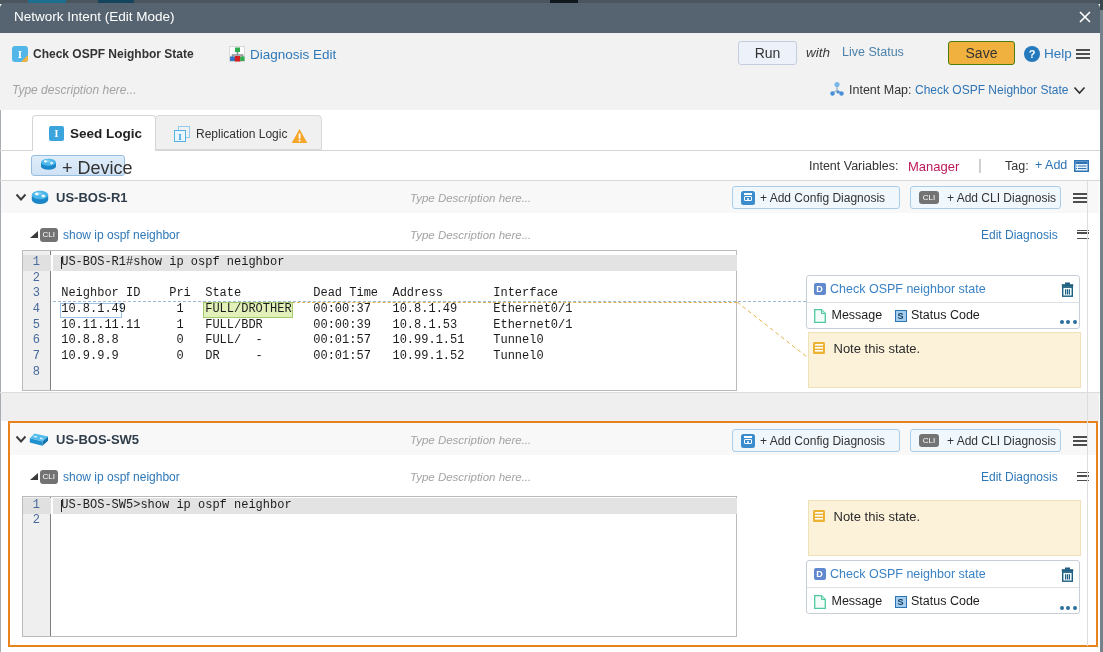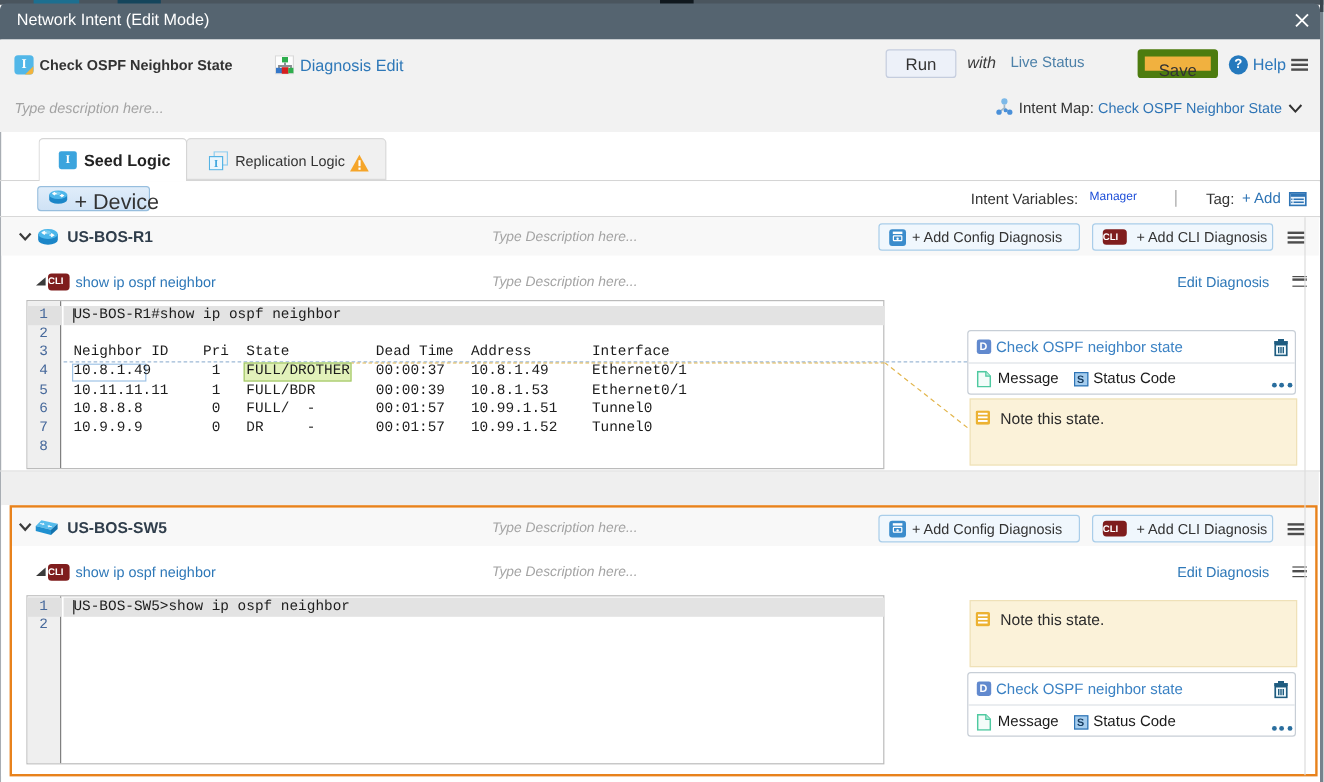--- a/index.html
+++ b/index.html
@@ -5,21 +5,21 @@
   * { margin:0; padding:0; box-sizing:border-box; }
   html,body { width:1103px; height:652px; overflow:hidden; background:#fdfdfd; font-family:"Liberation Sans",sans-serif; }
   .abs { position:absolute; }
   body { position:relative; }
   .ham { width:14px; height:10px; border-top:2px solid #4d4d4d; border-bottom:2px solid #4d4d4d; }
   .ham:before { content:""; display:block; margin-top:2px; height:2px; background:#4d4d4d; }
   .ham2 { width:12px; height:9px; border-top:1.8px solid #4d4d4d; border-bottom:1.8px solid #4d4d4d; }
   .ham2:before { content:""; display:block; margin-top:1.8px; height:1.8px; background:#4d4d4d; }
   .ital { font-style:italic; color:#a3a3a3; font-size:11.5px; }
   .blue { color:#2e78b8; }
-  .clibadge { background:#7f1d1d; border-radius:3px; color:#fff; font-weight:bold; font-size:9px; text-align:left; }
+  .clibadge { background:#737373; border-radius:3px; color:#fff; font-weight:normal; font-size:9px; text-align:center; }
   .btn2 { background:#f0f7fd; border:1px solid #a9cde9; border-radius:3px; font-size:13px; color:#333; }
   .mono { font-family:"Liberation Mono",monospace; font-size:12px; line-height:15.7px; color:#1c1c1c; white-space:pre; }
   .gutnum { font-family:"Liberation Mono",monospace; font-size:12px; line-height:15.7px; color:#47699b; text-align:right; }
   .card { background:#fff; border:1px solid #c7ced6; border-radius:3px; }
   .note { background:#fbf2d9; border:1px solid #efe1b8; }
   .noteicon { width:12.5px; height:12.5px; background:#ecb232; border-radius:1.5px;
      background-image:linear-gradient(#fff,#fff),linear-gradient(#fff,#fff),linear-gradient(#fff,#fff);
      background-size:8px 1.6px,8px 1.6px,8px 1.6px; background-position:2.2px 2.6px,2.2px 5.4px,2.2px 8.2px; background-repeat:no-repeat; }
   .dot { display:inline-block; width:4px; height:4px; border-radius:50%; background:#2a6e9e; margin-left:2.5px; }
   .tri { width:0; height:0; border-left:8px solid transparent; border-bottom:7px solid #3a3a3a; }
@@ -53,21 +53,21 @@
   <rect x="6" y="1.5" width="5" height="4.5" fill="#2eae4e"></rect>
   <path d="M8.5 6 V9 M3.5 12 V9 H13.5 V12" stroke="#8a8f94" stroke-width="1.6" fill="none"></path>
   <rect x="1" y="10.5" width="5" height="4.5" fill="#3477c9"></rect>
   <rect x="5.8" y="10" width="5.6" height="5.5" fill="#d61f1f"></rect>
   <rect x="11.2" y="10.5" width="4.3" height="4.5" fill="#2eae4e"></rect>
 </svg>
 <div class="abs blue" style="left:250px;top:47px;font-size:13.5px;">Diagnosis Edit</div>
 <div class="abs" style="left:738px;top:41px;width:59px;height:24px;background:#edf1f9;border:1px solid #c5cdde;border-radius:3px;text-align:center;line-height:22px;font-size:14px;color:#333;">Run</div>
 <div class="abs" style="left:806px;top:45px;font-style:italic;font-size:13.5px;color:#3a3a3a;">with</div>
 <div class="abs" style="left:842px;top:45px;font-size:12.5px;color:#4d81a9;">Live Status</div>
-<div class="abs" style="left:948px;top:41px;width:67px;height:24px;background:#f1b13f;border:6px solid #4d7c0f;border-radius:3px;text-align:center;line-height:22px;font-size:14px;color:#333;">Save</div>
+<div class="abs" style="left:948px;top:41px;width:67px;height:24px;background:#f1b13f;border:1px solid #4d7c0f;border-radius:3px;text-align:center;line-height:22px;font-size:14px;color:#333;">Save</div>
 <div class="abs" style="left:1024px;top:46px;width:16px;height:16px;background:#2579bd;border-radius:50%;color:#fff;font-size:11px;font-weight:bold;text-align:center;line-height:16px;">?</div>
 <div class="abs" style="left:1044px;top:46px;font-size:13.5px;color:#2e79bb;">Help</div>
 <div class="abs ham" style="left:1076px;top:49px;"></div>
 
 <div class="abs ital" style="left:12px;top:83px;font-size:12px;">Type description here...</div>
 <svg class="abs" style="left:829px;top:81px;" width="16" height="16">
   <circle cx="8" cy="3.5" r="2.6" fill="#7db9e8"></circle>
   <path d="M8 6 V9 M4 12 L8 9 L12 12" stroke="#9fb6c8" stroke-width="1.4" fill="none"></path>
   <circle cx="3.5" cy="12.5" r="2.2" fill="#4a90d9"></circle>
   <circle cx="12.5" cy="12.5" r="2.2" fill="#4a90d9"></circle>
@@ -98,21 +98,21 @@
 <div class="abs" style="left:1px;top:151px;width:1098px;height:29px;background:#fff;"></div>
 <div class="abs" style="left:31px;top:154.5px;width:94px;height:21px;background:linear-gradient(#e0edfa,#cfe2f5);border:1px solid #97bede;border-radius:3px;"></div>
 <svg class="abs" style="left:40px;top:158px;" width="17" height="13">
   <path d="M1 4.3 V8.2 A7.5 3.6 0 0 0 16 8.2 V4.3 Z" fill="#1b86c8"></path>
   <ellipse cx="8.5" cy="4.3" rx="7.5" ry="3.6" fill="#4cb6ea"></ellipse>
   <ellipse cx="7" cy="3" rx="3.5" ry="1.5" fill="#86d3f3" opacity="0.8"></ellipse>
   <path d="M4.2 3.4 H7.2 M5.9 2.3 L4.2 3.4 L5.9 4.5 M12.8 5 H9.8 M11.1 3.9 L12.8 5 L11.1 6.1" stroke="#fff" stroke-width="1" fill="none"></path>
 </svg>
 <div class="abs" style="left:62px;top:158px;font-size:18px;color:#333;">+ Device</div>
 <div class="abs" style="left:809px;top:159px;font-size:12.5px;color:#333;">Intent Variables:</div>
-<div class="abs" style="left:908px;top:159px;font-size:10px;color:#1d4ed8;">Manager</div>
+<div class="abs" style="left:908px;top:159px;font-size:13px;color:#be185d;">Manager</div>
 <div class="abs" style="left:978px;top:156px;font-size:15px;color:#b5b5b5;">|</div>
 <div class="abs" style="left:1005px;top:159px;font-size:12.5px;color:#333;">Tag:</div>
 <div class="abs" style="left:1035px;top:158px;font-size:12.5px;color:#2e74b5;">+ Add</div>
 <svg class="abs" style="left:1074px;top:159.5px;" width="15" height="12">
   <rect x="0.75" y="0.75" width="13.5" height="10.5" fill="#eaf3fb" stroke="#2e74b5" stroke-width="1.5"></rect>
   <rect x="1.5" y="1.5" width="12" height="2.5" fill="#2e74b5"></rect>
   <path d="M4 6 H12.5 M4 8.5 H12.5" stroke="#2e74b5" stroke-width="1.2"></path>
   <path d="M2 6 H3 M2 8.5 H3" stroke="#2e74b5" stroke-width="1.2"></path>
 </svg>
 

